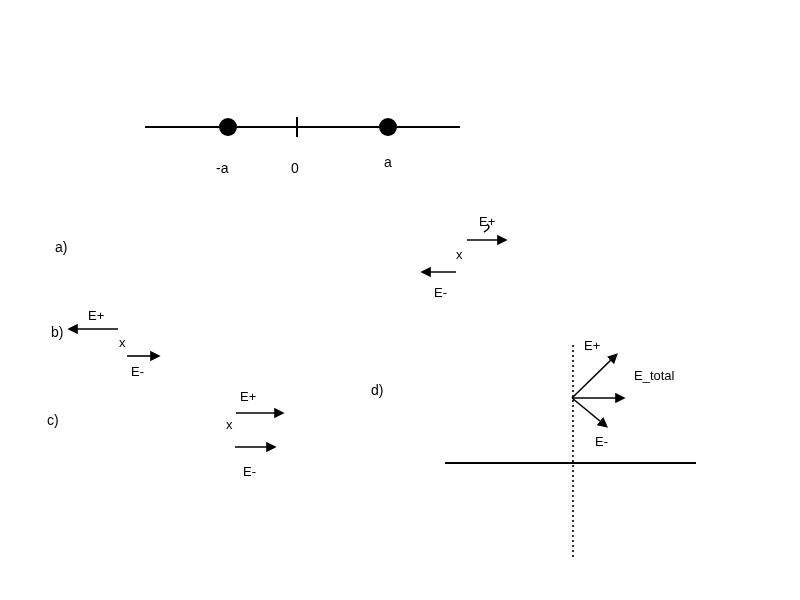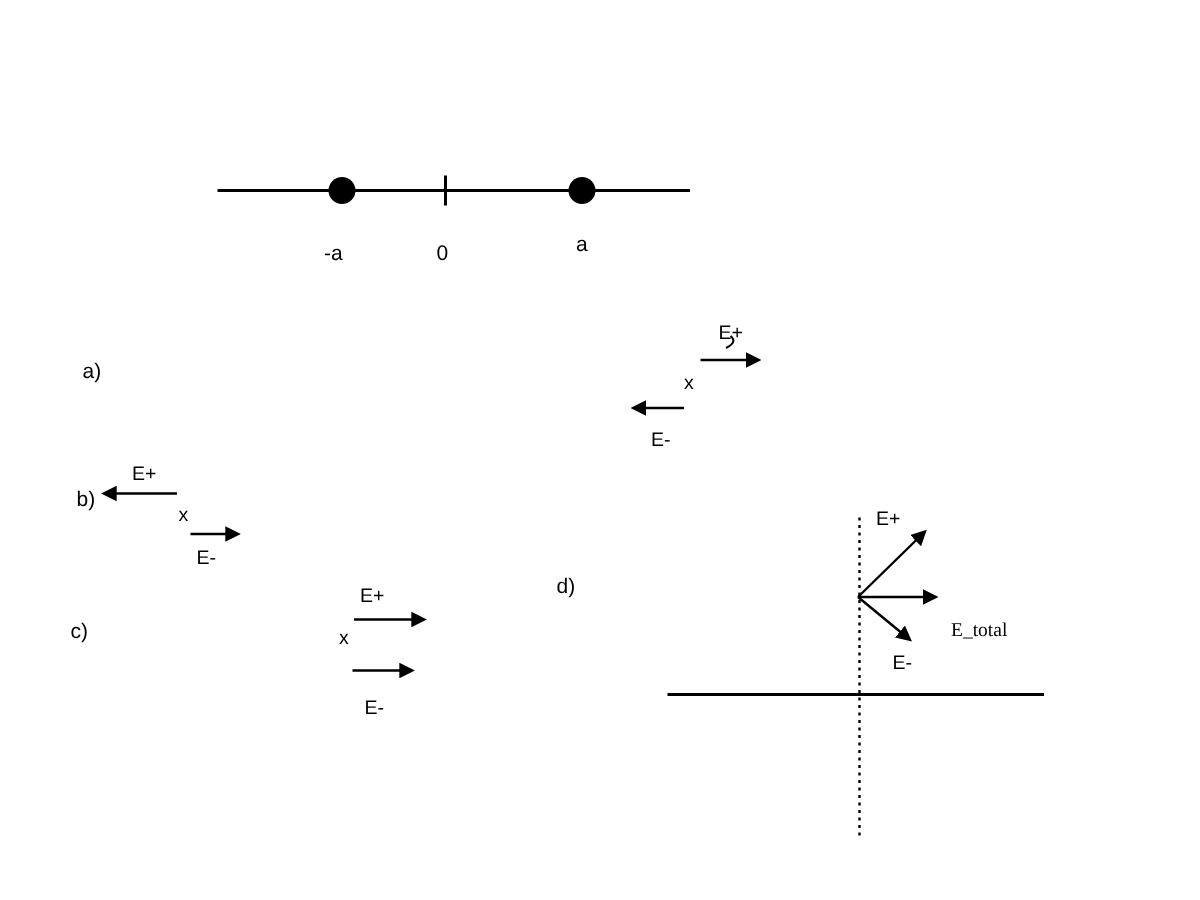--- a/index.html
+++ b/index.html
@@ -90,16 +90,16 @@
   <div class="lbl small" style="left:119px; top:335px;">x</div>
   <div class="lbl small" style="left:131px; top:364px;">E-</div>
 
   <div class="lbl" style="left:47px; top:412px;">c)</div>
   <div class="lbl small" style="left:240px; top:389px;">E+</div>
   <div class="lbl small" style="left:226px; top:417px;">x</div>
   <div class="lbl small" style="left:243px; top:464px;">E-</div>
 
   <div class="lbl" style="left:371px; top:382px;">d)</div>
   <div class="lbl small" style="left:584px; top:338px;">E+</div>
-  <div class="lbl small" style="left:634px; top:412px;font-family:Liberation Serif, serif;">E_total</div>
+  <div class="lbl small" style="left:634px; top:368px;">E_total</div>
   <div class="lbl small" style="left:595px; top:434px;">E-</div>
 
 </div>
 
 </body></html>

